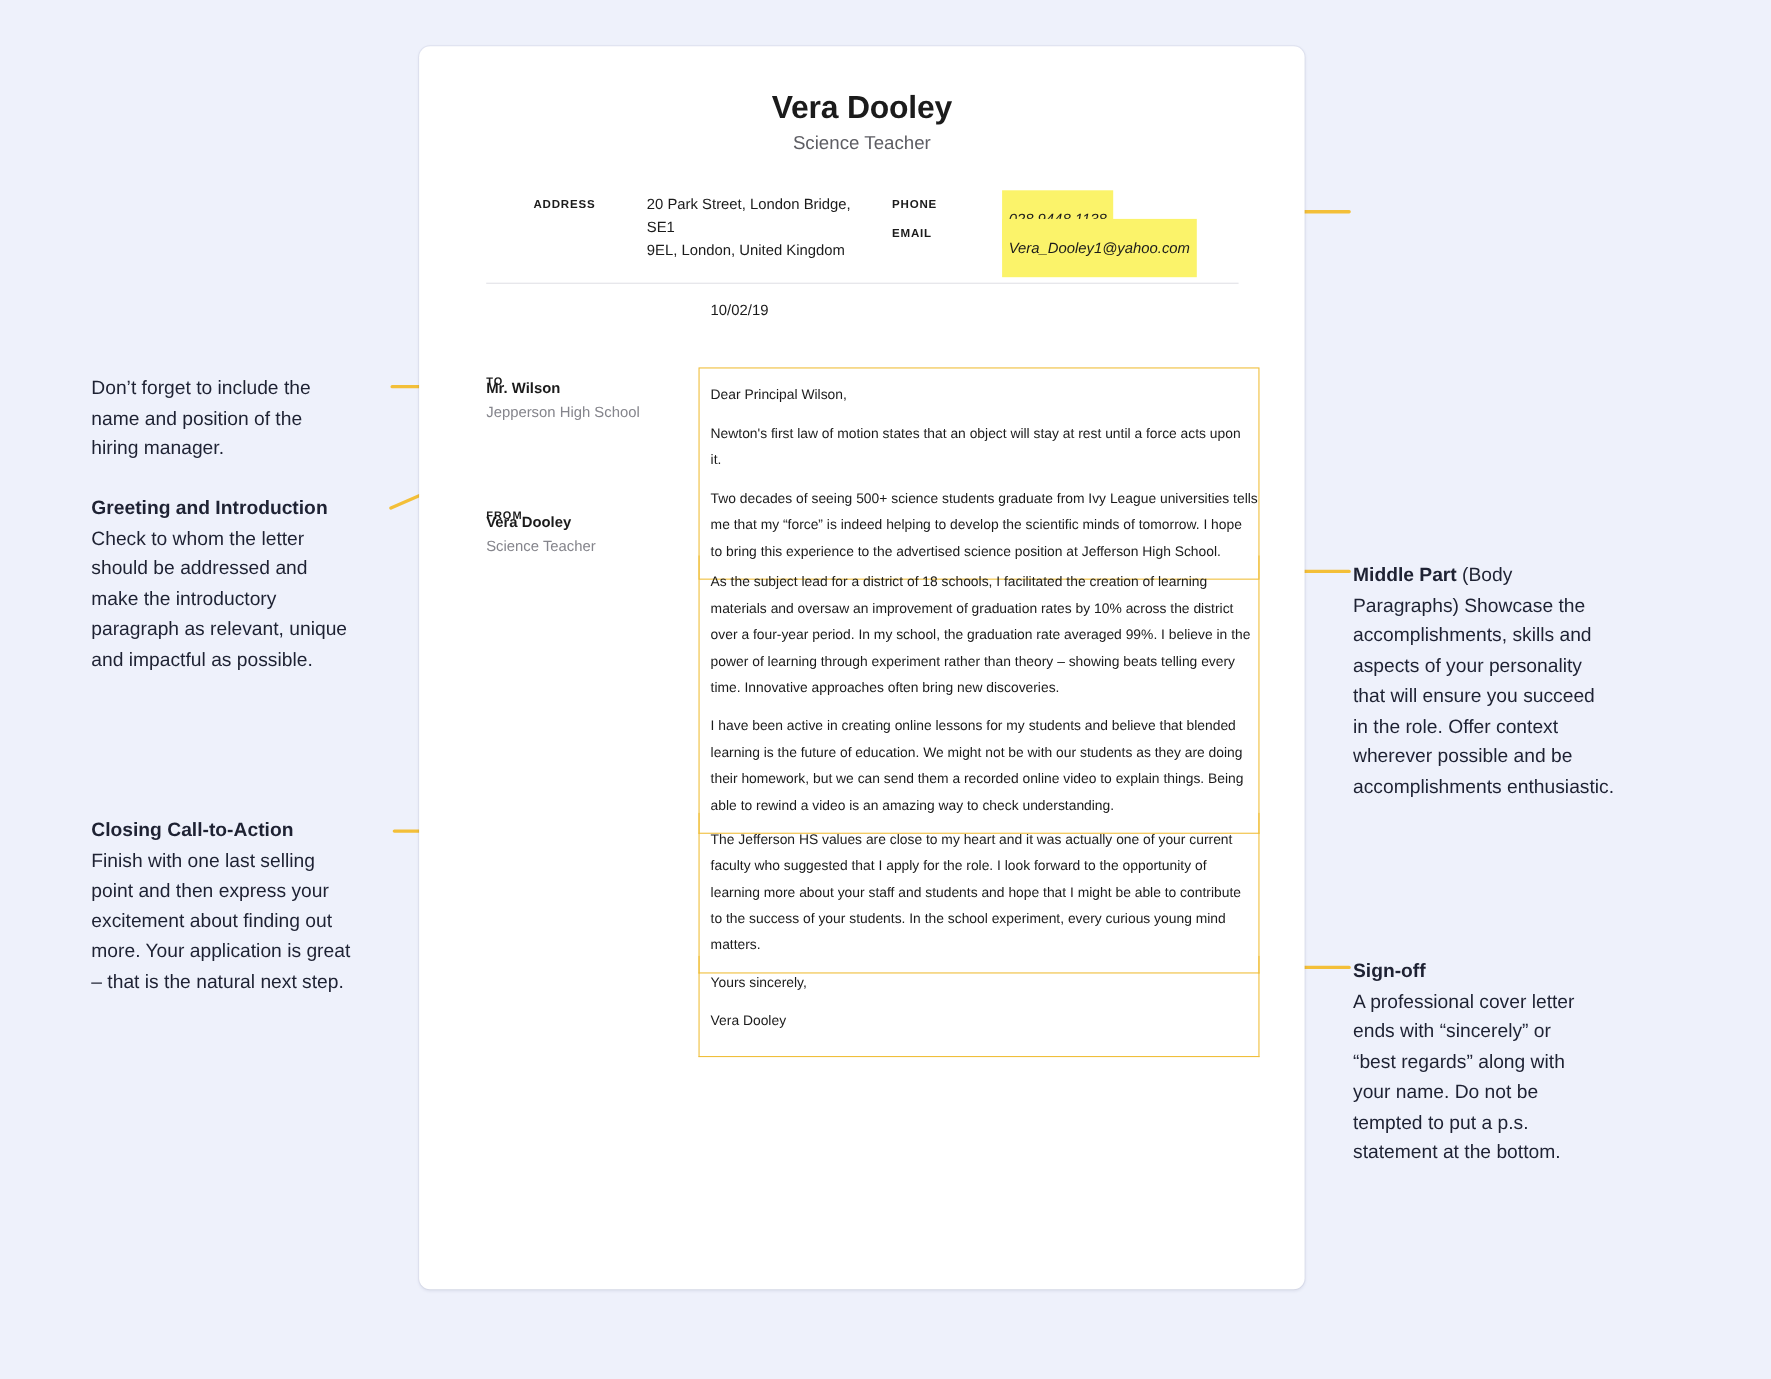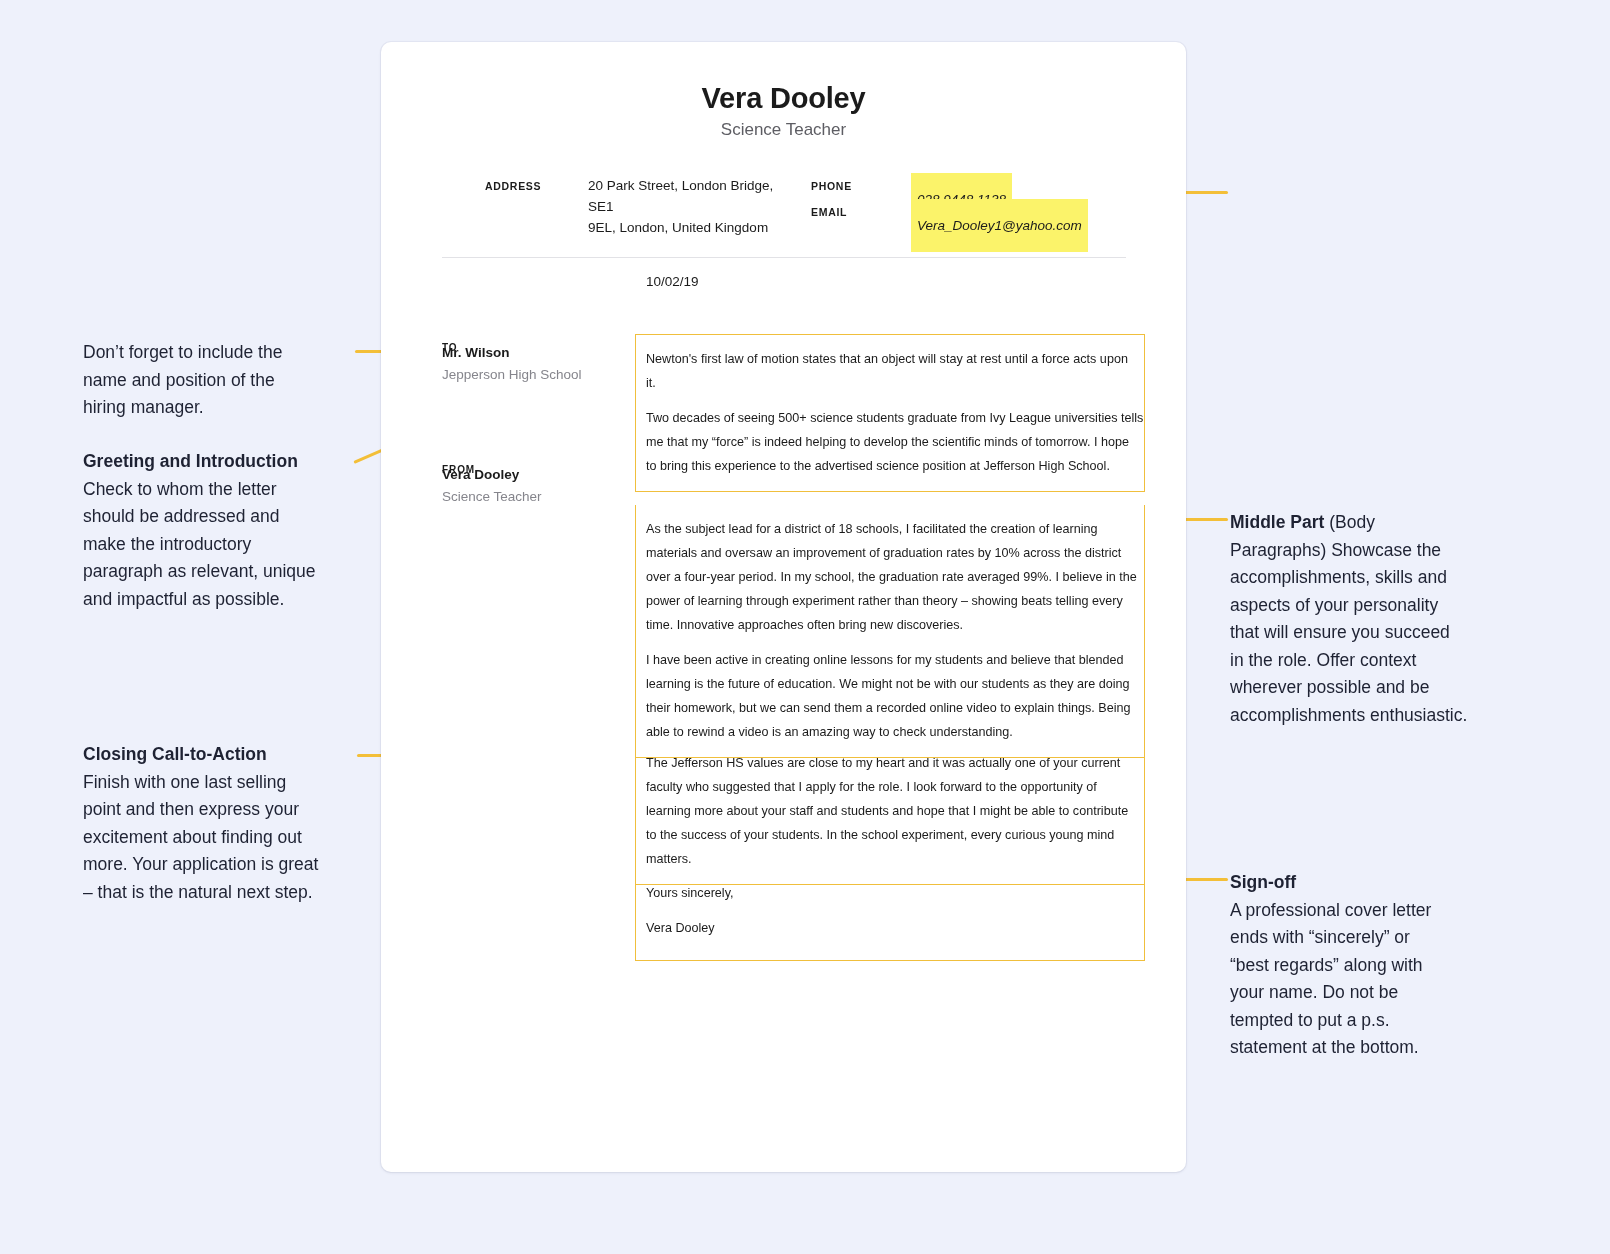--- a/index.html
+++ b/index.html
@@ -163,20 +163,21 @@
     <span class="col-name" style="left:61px; top:303px;">Mr. Wilson</span>
     <span class="col-sub" style="left:61px; top:325px;">Jepperson High School</span>
 
     <span class="mini-lab" style="left:61px; top:394px;">FROM</span>
     <span class="col-name" style="left:61px; top:425px;">Vera Dooley</span>
     <span class="col-sub" style="left:61px; top:447px;">Science Teacher</span>
 
     <span class="letter-date">10/02/19</span>
 
     <div class="blk" style="top:292px;">
+      <p>Dear Principal Wilson,</p>
       <p>
         <span>Newton's first law of motion states that an object will stay at rest until a force acts upon</span><br>
         <span>it.</span>
       </p>
       <p>
         <span>Two decades of seeing 500+ science students graduate from Ivy League universities tells</span><br>
         <span>me that my “force” is indeed helping to develop the scientific minds of tomorrow. I hope</span><br>
         <span>to bring this experience to the advertised science position at Jefferson High School.</span>
       </p>
     </div>

